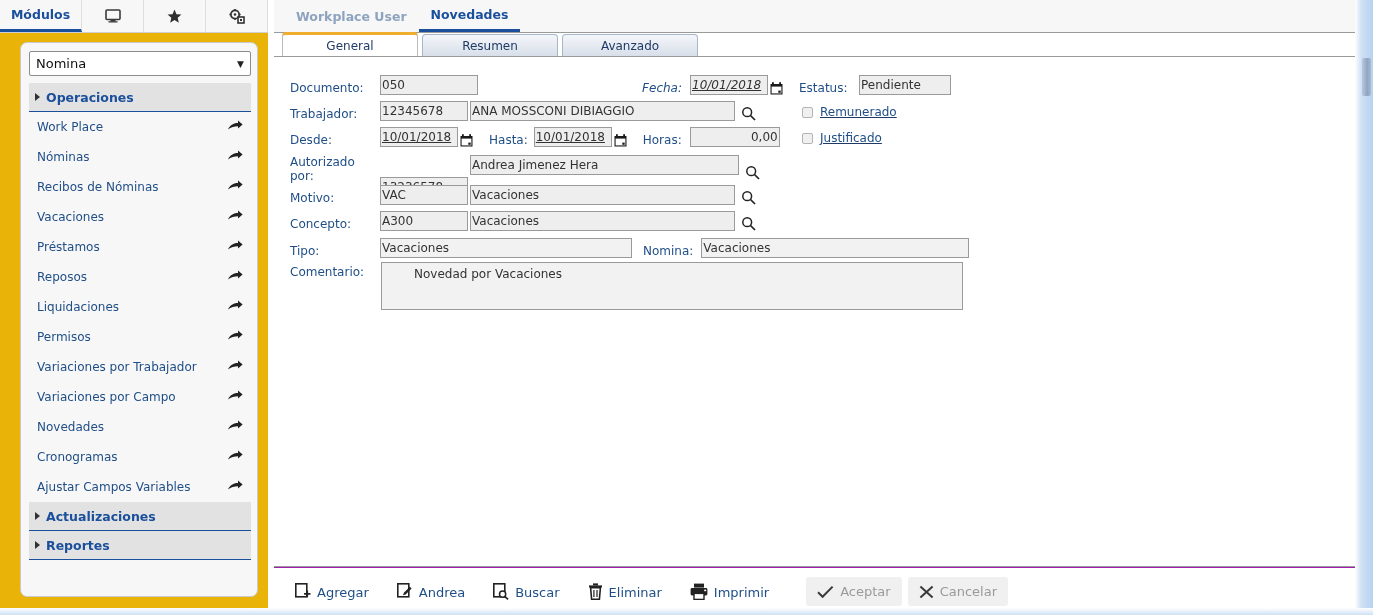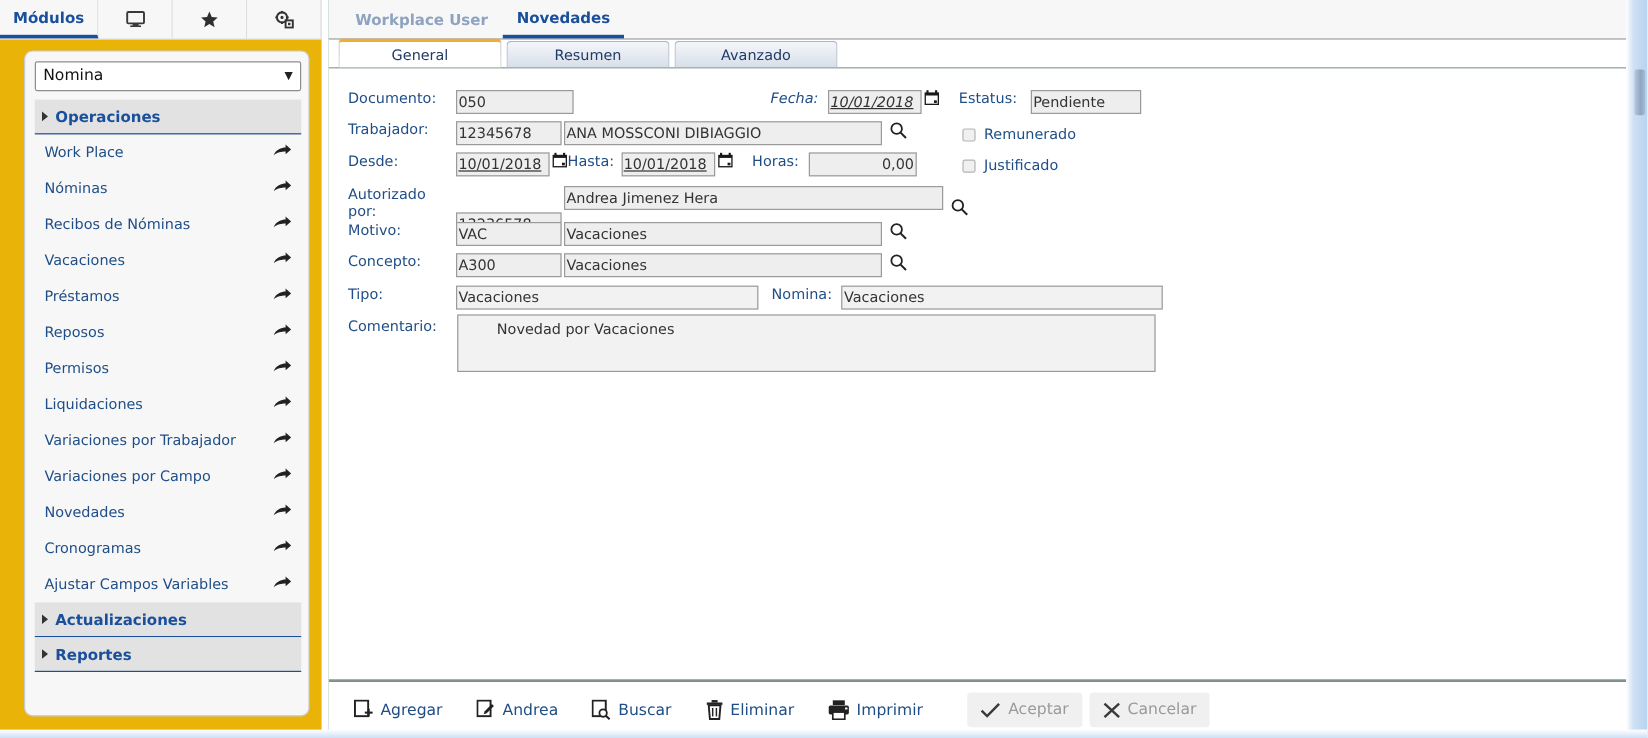--- a/index.html
+++ b/index.html
@@ -63,21 +63,21 @@
     padding:0 8px 0 8px;box-sizing:border-box;
     color:#1f4e87;font-size:12.5px;cursor:default;
     border-bottom:1px solid transparent;
   }
   .sb-item .lbl{flex:1;}
   .sb-item .arr{color:#222;}
 
   
   .main{
     position:absolute;left:274px;top:0;right:18px;height:615px;
-    background:#14532d;
+    background:#a21caf;
   }
   .crumbs{
     height:33px;background:#f7f7f7;border-bottom:1px solid #9a9a9a;
     display:flex;align-items:stretch;padding-left:10px;box-sizing:border-box;
   }
   .crumb{
     display:flex;align-items:center;padding:0 12px;
     color:#8ea3bf;font-weight:bold;font-size:12.5px;cursor:default;
   }
   .crumb.active{color:#1a4f9c;border-bottom:3px solid #1a4f9c;}
@@ -101,36 +101,36 @@
     border-left:1px solid #bcbcbc;border-right:1px solid #bcbcbc;
     color:#1f3a66;height:24px;
   }
 
   .form{
     position:relative;height:509px;background:#fff;
     border-bottom:1px solid #9a9a9a;
   }
 
   .lbl{color:#1f4e87;font-size:12px;}
-  .row{position:absolute;display:flex;align-items:flex-start;}
+  .row{position:absolute;display:flex;align-items:flex-end;}
 
   .fld{
     box-sizing:border-box;height:20px;
     border:1px solid #9a9a9a;background:#eeeeee;
     font-family:"DejaVu Sans","Liberation Sans",sans-serif;
     font-size:12px;color:#333;padding:0 1px;
     display:flex;align-items:center;
   }
   .fld.white{background:#f2f2f2;}
   .fld.date{text-decoration:underline;}
   .fld.num{justify-content:flex-end;}
   .mag{margin-left:6px;color:#222;display:flex;align-items:center;}
   .cal{margin-left:2px;display:flex;align-items:center;}
 
-  .cbrow{position:absolute;display:flex;align-items:center;gap:7px;}
+  .cbrow{position:absolute;display:flex;align-items:center;gap:7px;text-decoration:underline;}
   .cbox{
     width:11px;height:11px;border:1px solid #b4b4b4;background:#f0f0f0;
     border-radius:2px;box-sizing:border-box;
   }
   .cblabel{color:#1f4e87;font-size:12px;}
 
   .ta{
     position:absolute;box-sizing:border-box;
     border:1px solid #9a9a9a;background:#f2f2f2;
     font-family:"DejaVu Sans","Liberation Sans",sans-serif;
@@ -269,29 +269,29 @@
         </div>
         <div class="sb-item">
           <span class="lbl">Reposos</span>
           <span class="arr">
             <svg width="15" height="11" viewBox="0 0 15 11">
                 <path d="M0 9.5C2 4.5 6.5 3 10 3V0.5L14.6 4.6 10 8.6V6.2C6.6 6.2 2.8 6.8 0 9.5z" fill="#222"></path>
               </svg>
           </span>
         </div>
         <div class="sb-item">
+          <span class="lbl">Liquidaciones</span>
+          <span class="arr">
+            <svg width="15" height="11" viewBox="0 0 15 11">
+                <path d="M0 9.5C2 4.5 6.5 3 10 3V0.5L14.6 4.6 10 8.6V6.2C6.6 6.2 2.8 6.8 0 9.5z" fill="#222"></path>
+              </svg>
+          </span>
+        </div>
+        <div class="sb-item">
           <span class="lbl">Permisos</span>
-          <span class="arr">
-            <svg width="15" height="11" viewBox="0 0 15 11">
-                <path d="M0 9.5C2 4.5 6.5 3 10 3V0.5L14.6 4.6 10 8.6V6.2C6.6 6.2 2.8 6.8 0 9.5z" fill="#222"></path>
-              </svg>
-          </span>
-        </div>
-        <div class="sb-item">
-          <span class="lbl">Liquidaciones</span>
           <span class="arr">
             <svg width="15" height="11" viewBox="0 0 15 11">
                 <path d="M0 9.5C2 4.5 6.5 3 10 3V0.5L14.6 4.6 10 8.6V6.2C6.6 6.2 2.8 6.8 0 9.5z" fill="#222"></path>
               </svg>
           </span>
         </div>
         <div class="sb-item">
           <span class="lbl">Variaciones por Trabajador</span>
           <span class="arr">
             <svg width="15" height="11" viewBox="0 0 15 11">
@@ -414,21 +414,21 @@
         <span class="fld date" style="width:78px;">10/01/2018</span>
         <span class="cal">
           <svg width="13" height="13" viewBox="0 0 13 13">
             <rect x="0.5" y="2" width="12" height="10.5" fill="#1a1a1a"></rect>
             <rect x="1.6" y="4.6" width="9.8" height="6.8" fill="#fff"></rect>
             <rect x="2" y="0.2" width="1.8" height="2.6" fill="#1a1a1a"></rect>
             <rect x="9.2" y="0.2" width="1.8" height="2.6" fill="#1a1a1a"></rect>
             <rect x="8.3" y="8.6" width="2.4" height="2.2" fill="#1a1a1a"></rect>
           </svg>
         </span>
-        <span class="lbl" style="margin-left:0;margin-right:6px;">Hasta:</span>
+        <span class="lbl" style="margin-left:16px;margin-right:6px;">Hasta:</span>
         <span class="fld date" style="width:78px;">10/01/2018</span>
         <span class="cal">
           <svg width="13" height="13" viewBox="0 0 13 13">
             <rect x="0.5" y="2" width="12" height="10.5" fill="#1a1a1a"></rect>
             <rect x="1.6" y="4.6" width="9.8" height="6.8" fill="#fff"></rect>
             <rect x="2" y="0.2" width="1.8" height="2.6" fill="#1a1a1a"></rect>
             <rect x="9.2" y="0.2" width="1.8" height="2.6" fill="#1a1a1a"></rect>
             <rect x="8.3" y="8.6" width="2.4" height="2.2" fill="#1a1a1a"></rect>
           </svg>
         </span>
@@ -437,21 +437,21 @@
       </div>
 
       <div class="cbrow" style="left:528px;top:74px;">
         <span class="cbox"></span>
         <span class="cblabel">Justificado</span>
       </div>
 
       <div class="row" style="left:16px;top:98px;align-items:flex-start;">
         <span class="lbl" style="width:90px;line-height:1.15;padding-top:1px;">Autorizado por:</span>
         <span class="fld" style="width:88px;margin-top:22px;">13236578</span>
-        <span class="fld" style="width:316px;margin-left:2px;margin-top:0;">Andrea Jimenez Hera</span>
+        <span class="fld" style="width:269px;margin-left:2px;margin-top:0;">Andrea Jimenez Hera</span>
         <span class="mag" style="margin-top:10px;">
           <svg width="15" height="15" viewBox="0 0 15 15">
             <circle cx="6.2" cy="6.2" r="4.4" fill="none" stroke="#222" stroke-width="1.5"></circle>
             <line x1="9.5" y1="9.5" x2="14" y2="14" stroke="#222" stroke-width="1.7"></line>
           </svg>
         </span>
       </div>
 
       <div class="row" style="left:16px;top:128px;">
         <span class="lbl" style="width:90px;">Motivo:</span>

